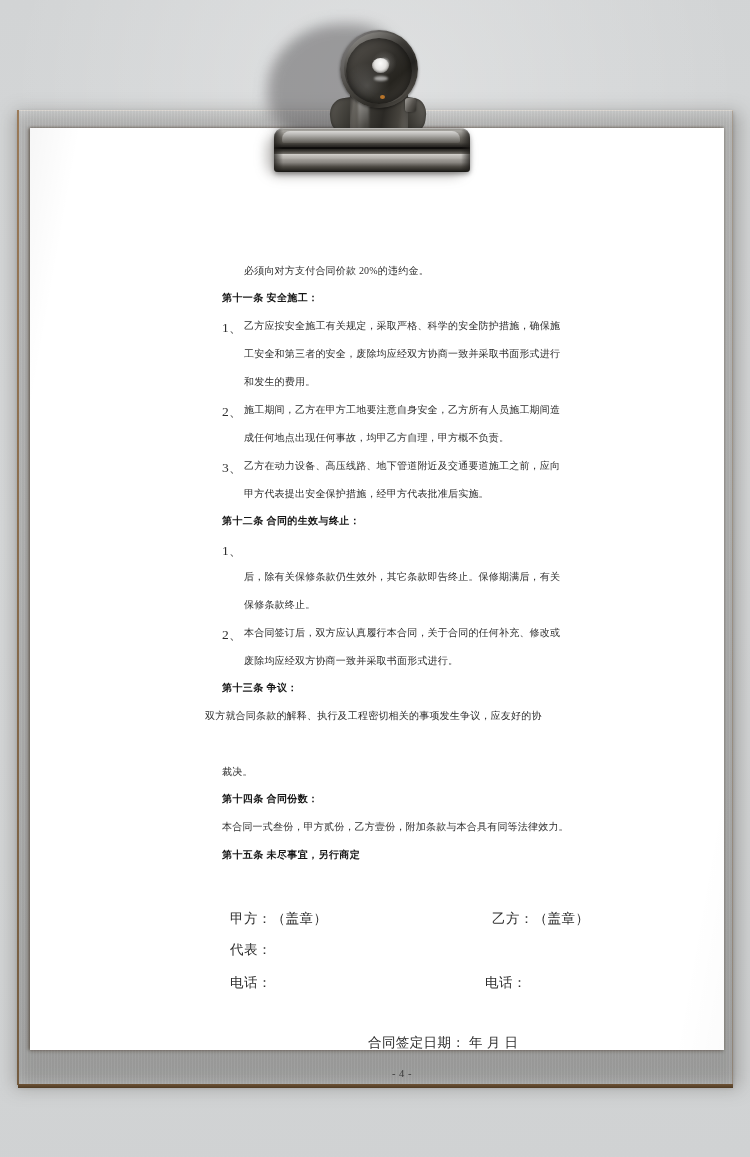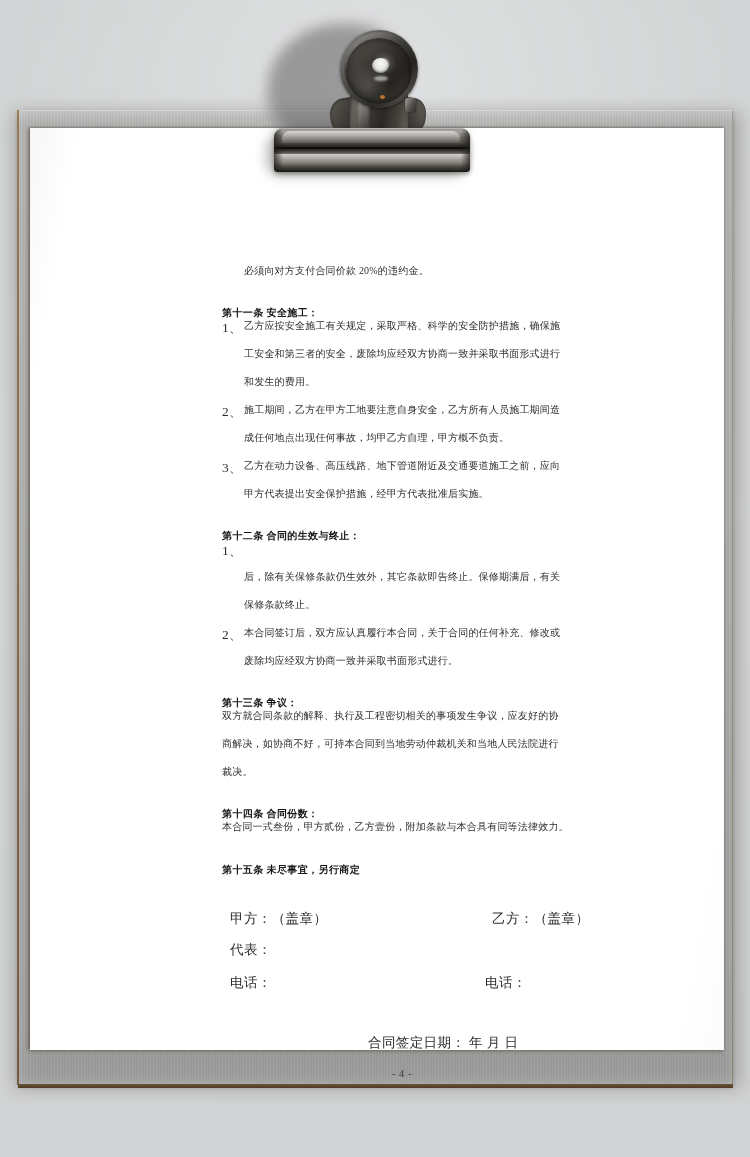--- a/index.html
+++ b/index.html
@@ -114,21 +114,20 @@
     white-space: nowrap;
     font-size: 10px;
     line-height: 1;
     letter-spacing: 0.2px;
     color: #2e2e2e;
   }
   .bold {
     font-weight: bold;
     color: #151515;
     letter-spacing: 0.4px;
-    margin-top: 15px;
   }
   .num {
     position: absolute;
     font-size: 13.5px;
     line-height: 1;
     color: #2e2e2e;
     white-space: nowrap;
   }
 
   
@@ -389,22 +388,21 @@
         <div class="line" style="left: 214px; top: 277px;">施工期间，乙方在甲方工地要注意自身安全，乙方所有人员施工期间造</div>
         <div class="line" style="left: 214px; top: 305px;">成任何地点出现任何事故，均甲乙方自理，甲方概不负责。</div>
         <div class="line" style="left: 214px; top: 333px;">乙方在动力设备、高压线路、地下管道附近及交通要道施工之前，应向</div>
         <div class="line" style="left: 214px; top: 361px;">甲方代表提出安全保护措施，经甲方代表批准后实施。</div>
         <div class="line bold" style="left: 192px; top: 388px;">第十二条  合同的生效与终止：</div>
         <div class="line" style="left: 214px; top: 444px;">后，除有关保修条款仍生效外，其它条款即告终止。保修期满后，有关</div>
         <div class="line" style="left: 214px; top: 472px;">保修条款终止。</div>
         <div class="line" style="left: 214px; top: 500px;">本合同签订后，双方应认真履行本合同，关于合同的任何补充、修改或</div>
         <div class="line" style="left: 214px; top: 528px;">废除均应经双方协商一致并采取书面形式进行。</div>
         <div class="line bold" style="left: 192px; top: 555px;">第十三条  争议：</div>
-        <div class="line" style="left: 192px; top: 583px; text-align: right;">双方就合同条款的解释、执行及工程密切相关的事项发生争议，应友好的协</div>
-        <div class="line" style="left: 192px; top: 611px;">商解决，如协商不好，可持本合同到当地劳动仲裁机关和当地人民法院进行</div>
+        <div class="line" style="left: 175px; top: 583px; text-align: right;">双方就合同条款的解释、执行及工程密切相关的事项发生争议，应友好的协</div>
         <div class="line" style="left: 192px; top: 639px;">裁决。</div>
         <div class="line bold" style="left: 192px; top: 666px;">第十四条  合同份数：</div>
         <div class="line" style="left: 192px; top: 694px;">本合同一式叁份，甲方贰份，乙方壹份，附加条款与本合具有同等法律效力。</div>
         <div class="line bold" style="left: 192px; top: 722px;">第十五条  未尽事宜，另行商定</div>
         <div class="num" style="left: 192px; top: 193px;">1、</div>
         <div class="num" style="left: 192px; top: 277px;">2、</div>
         <div class="num" style="left: 192px; top: 333px;">3、</div>
         <div class="num" style="left: 192px; top: 416px;">1、</div>
         <div class="num" style="left: 192px; top: 500px;">2、</div>
         <div class="sigline" style="left: 200px; top: 784px;">甲方：（盖章）</div>

